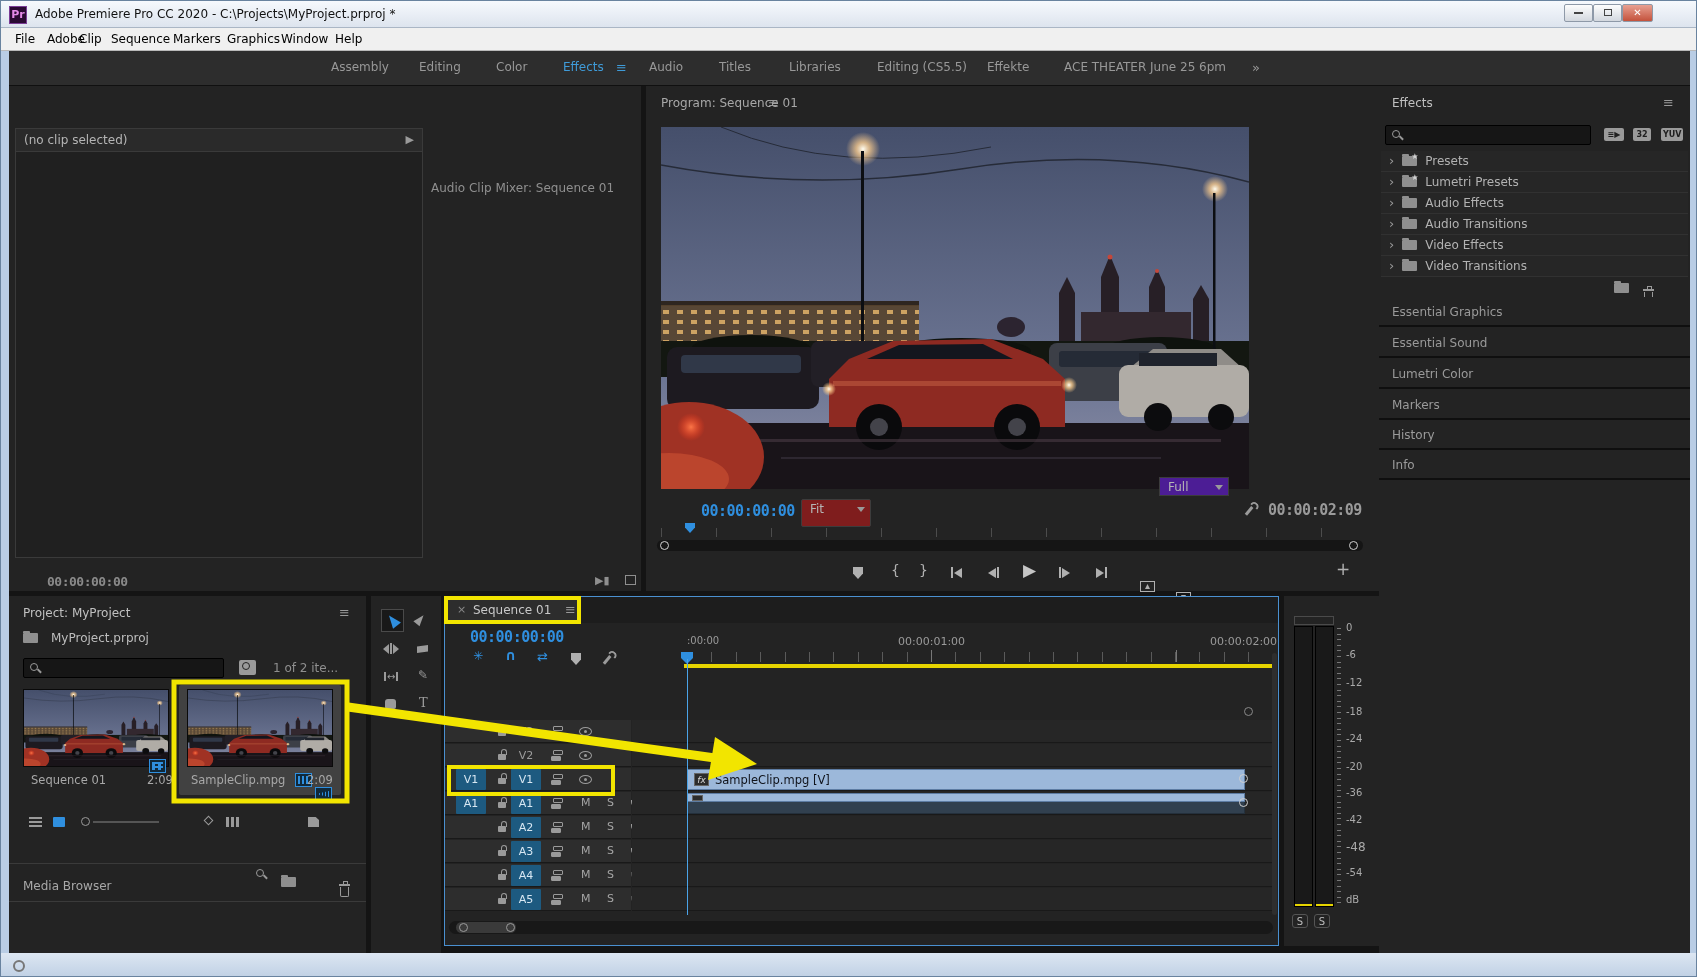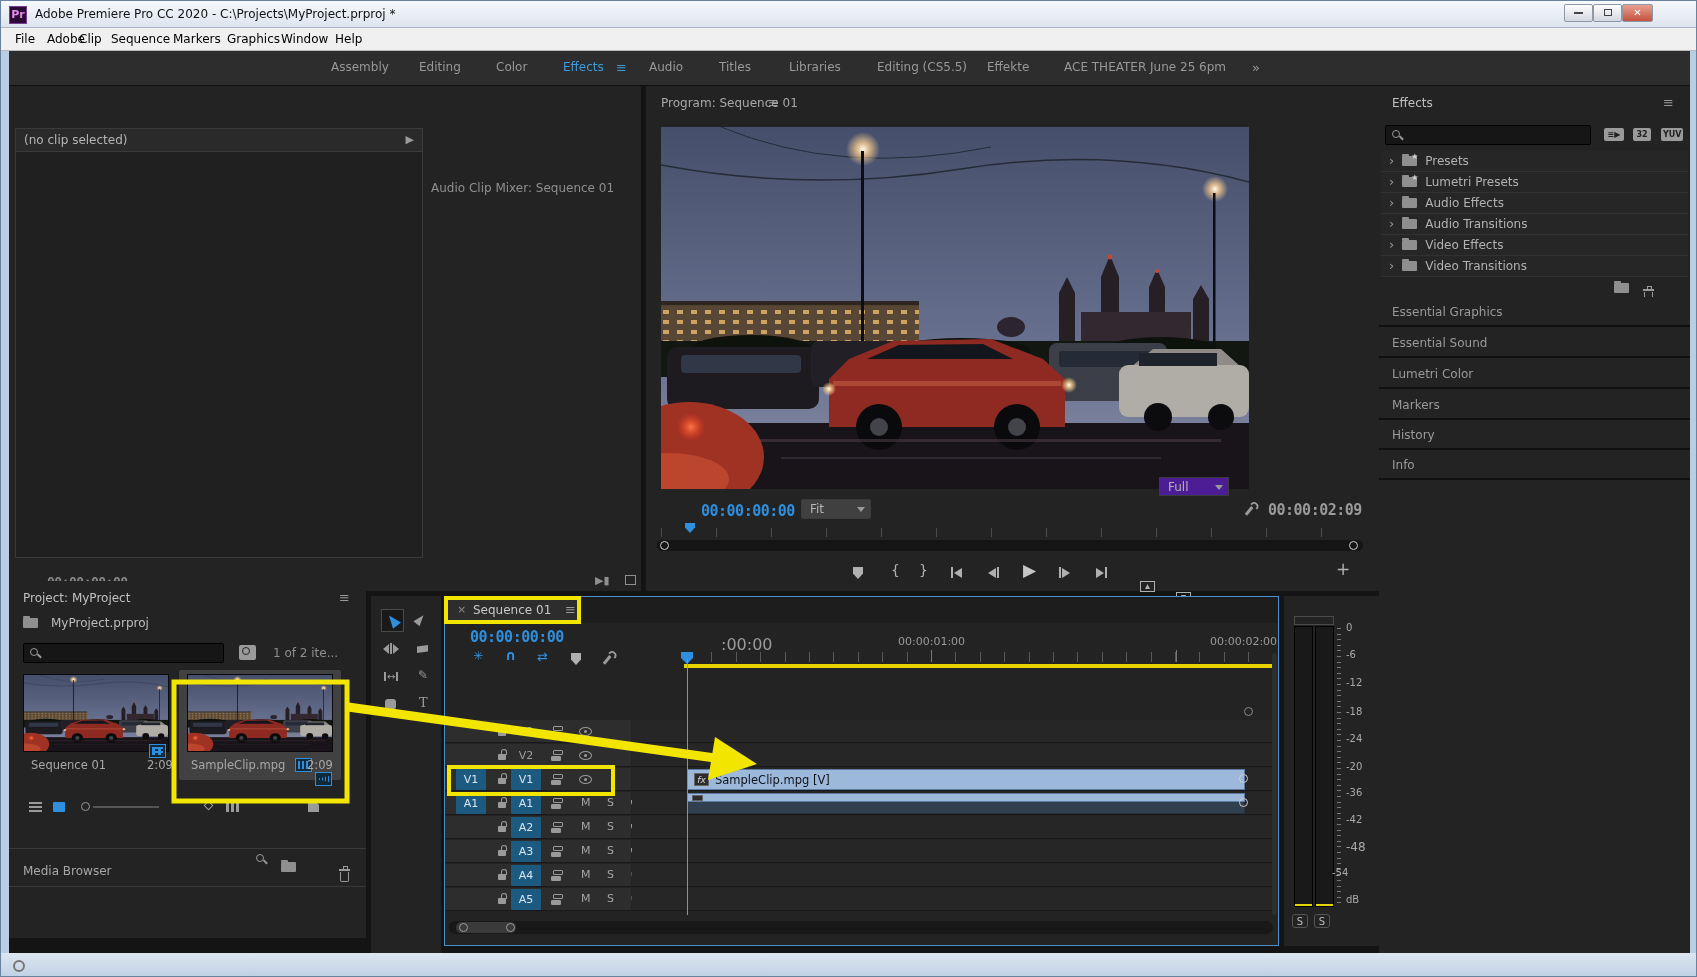--- a/index.html
+++ b/index.html
@@ -245,21 +245,21 @@
           <circle cx="356" cy="300" r="9" fill="#43434a"></circle>
 <circle cx="408" cy="258" r="8" fill="url(#g0gl)"></circle>
           <circle cx="168" cy="262" r="7" fill="url(#g0gl)"></circle>
 <rect x="40" y="312" width="520" height="3" fill="#4a3a44" opacity="0.6"></rect>
           <rect x="120" y="330" width="380" height="2" fill="#3a3340" opacity="0.6"></rect>
 <ellipse cx="28" cy="330" rx="75" ry="55" fill="#a03224"></ellipse>
           <ellipse cx="8" cy="352" rx="60" ry="26" fill="#c24a30" opacity="0.8"></ellipse>
           <circle cx="30" cy="300" r="14" fill="url(#g0rd)"></circle>
 </svg></div>
     <span class="p tc blue" style="left:55px;top:416px;font-size:15px">00:00:00:00</span>
-    <div class="p" style="left:155px;top:413px;width:70px;height:20px;background:#404040;border:1px solid #3c3c3c;border-radius:2px">
+    <div class="p" style="left:155px;top:413px;width:70px;height:28px;background:#7f1d1d;border:1px solid #3c3c3c;border-radius:2px">
       <span style="position:absolute;left:8px;top:2px;font-size:12px;color:#b5b5b5">Fit</span>
       <span class="caret" style="position:absolute;right:5px;top:7px"></span>
     </div>
     <div class="p" style="left:513px;top:391px;width:70px;height:19px;background:#4c1d95;border:1px solid #3c3c3c;border-radius:0">
       <span style="position:absolute;left:8px;top:2px;font-size:12px;color:#b5b5b5">Full</span>
       <span class="caret" style="position:absolute;right:5px;top:7px"></span>
     </div>
     <div class="p wrench" style="left:597px;top:416px"></div>
     <span class="p tc" style="left:622px;top:415px;font-size:15px;color:#9a9a9a">00:00:02:09</span>
     <div class="p" style="left:15px;top:442px;width:700px;height:9px;background:repeating-linear-gradient(90deg,#4c4c4c 0 1px,transparent 1px 55px)"></div>
@@ -353,21 +353,21 @@
   <div class="coll" style="top:389px">
       <span>Markers</span>
     </div>
   <div class="coll" style="top:449px">
       <span>Info</span>
     </div>
   <div class="coll" style="top:419px">
       <span>History</span>
     </div>
 
-  <div class="p panel" style="left:8px;top:580px;width:357px;height:357px">
+  <div class="p panel" style="left:8px;top:595px;width:357px;height:357px">
     <span class="p ptitle" style="left:14px;top:10px;color:#c0c0c0">Project: MyProject</span>
     <span class="p ham" style="left:330px;top:9px">≡</span>
     <div class="p fold" style="left:14px;top:37px"></div>
     <span class="p t" style="left:42px;top:35px">MyProject.prproj</span>
     <div class="p" style="left:14px;top:62px;width:201px;height:20px;background:#161616;border:1px solid #000;border-radius:2px">
       <div class="mag" style="position:absolute;left:6px;top:4px"></div>
     </div>
     <div class="p" style="left:230px;top:64px;width:17px;height:15px;background:#9a9a9a;border-radius:2px">
         <div class="mag" style="position:absolute;left:3px;top:2px;border-color:#222"></div>
       </div>
@@ -603,21 +603,21 @@
       <span style="position:absolute;left:118px;top:4px" class="ham">≡</span>
     </div>
     <span class="p tc blue" style="left:25px;top:31px;font-size:15px">00:00:00:00</span>
     <span class="p" style="left:28px;top:52px;color:#2f8fdf;font-size:12px">✳</span>
     <span class="p" style="left:60px;top:50px;color:#2f8fdf;font-size:14px;font-weight:bold">∩</span>
     <span class="p" style="left:92px;top:52px;color:#2f8fdf;font-size:13px">⇄</span>
     <div class="p pent" style="left:126px;top:56px"></div>
     <div class="p wrench" style="left:156px;top:54px"></div>
   </div>
 
-  <span class="p" style="left:720px;top:634px;font-size:16px;color:#9a9a9a">:00:00</span>
+  <span class="p" style="left:686px;top:634px;font-size:10px;color:#9a9a9a">:00:00</span>
   <span class="p" style="left:897px;top:634px;font-size:11px;color:#9a9a9a">00:00:01:00</span>
   <span class="p" style="left:1209px;top:634px;font-size:11px;color:#9a9a9a">00:00:02:00</span>
   <div class="p" style="left:686px;top:651px;width:586px;height:10px;background:repeating-linear-gradient(90deg,#5a5a5a 0 1px,transparent 1px 24.4px)"></div>
   <div class="p" style="left:930px;top:649px;width:1px;height:12px;background:#777"></div>
   <div class="p" style="left:1175px;top:649px;width:1px;height:12px;background:#777"></div>
   <div class="p" style="left:683px;top:663px;width:589px;height:4px;background:#e6d400"></div>
 
   <div class="trkhead" style="top:719px">
     <div class="lock" style="position:absolute;left:53px;top:4px"></div>
     <span class="plain" style="left:66px;top:1px">V3</span>
@@ -722,21 +722,21 @@
     <div class="p" style="left:53px;top:32px;width:4px;height:278px;background:repeating-linear-gradient(#777 0 1px,transparent 1px 5.6px)"></div>
     <span class="p" style="left:62px;top:26px;font-size:10px;color:#aaa">0</span>
     <span class="p" style="left:62px;top:53px;font-size:10px;color:#aaa">-6</span>
     <span class="p" style="left:62px;top:81px;font-size:10px;color:#aaa">-12</span>
     <span class="p" style="left:62px;top:110px;font-size:10px;color:#aaa">-18</span>
     <span class="p" style="left:62px;top:137px;font-size:10px;color:#aaa">-24</span>
     <span class="p" style="left:62px;top:165px;font-size:10px;color:#aaa">-20</span>
     <span class="p" style="left:62px;top:191px;font-size:10px;color:#aaa">-36</span>
     <span class="p" style="left:62px;top:218px;font-size:10px;color:#aaa">-42</span>
     <span class="p" style="left:62px;top:244px;font-size:12px;color:#aaa">-48</span>
-    <span class="p" style="left:48px;top:271px;font-size:10px;color:#aaa">-54</span>
+    <span class="p" style="left:62px;top:271px;font-size:10px;color:#aaa">-54</span>
     <span class="p" style="left:62px;top:298px;font-size:10px;color:#aaa">dB</span>
     <div class="p" style="left:8px;top:318px;width:16px;height:14px;border:1px solid #555;border-radius:3px;color:#bbb;font-size:10px;text-align:center;line-height:13px">S</div>
     <div class="p" style="left:30px;top:318px;width:16px;height:14px;border:1px solid #555;border-radius:3px;color:#bbb;font-size:10px;text-align:center;line-height:13px">S</div>
   </div>
 
   <div class="p statusbar"></div>
   <div class="p statusicon"></div>
 
   <svg class="p annot" style="left:0;top:0" width="1697" height="977" viewBox="0 0 1697 977">
     <rect x="173" y="681" width="173" height="119" fill="none" stroke="#f2e500" stroke-width="5"></rect>

